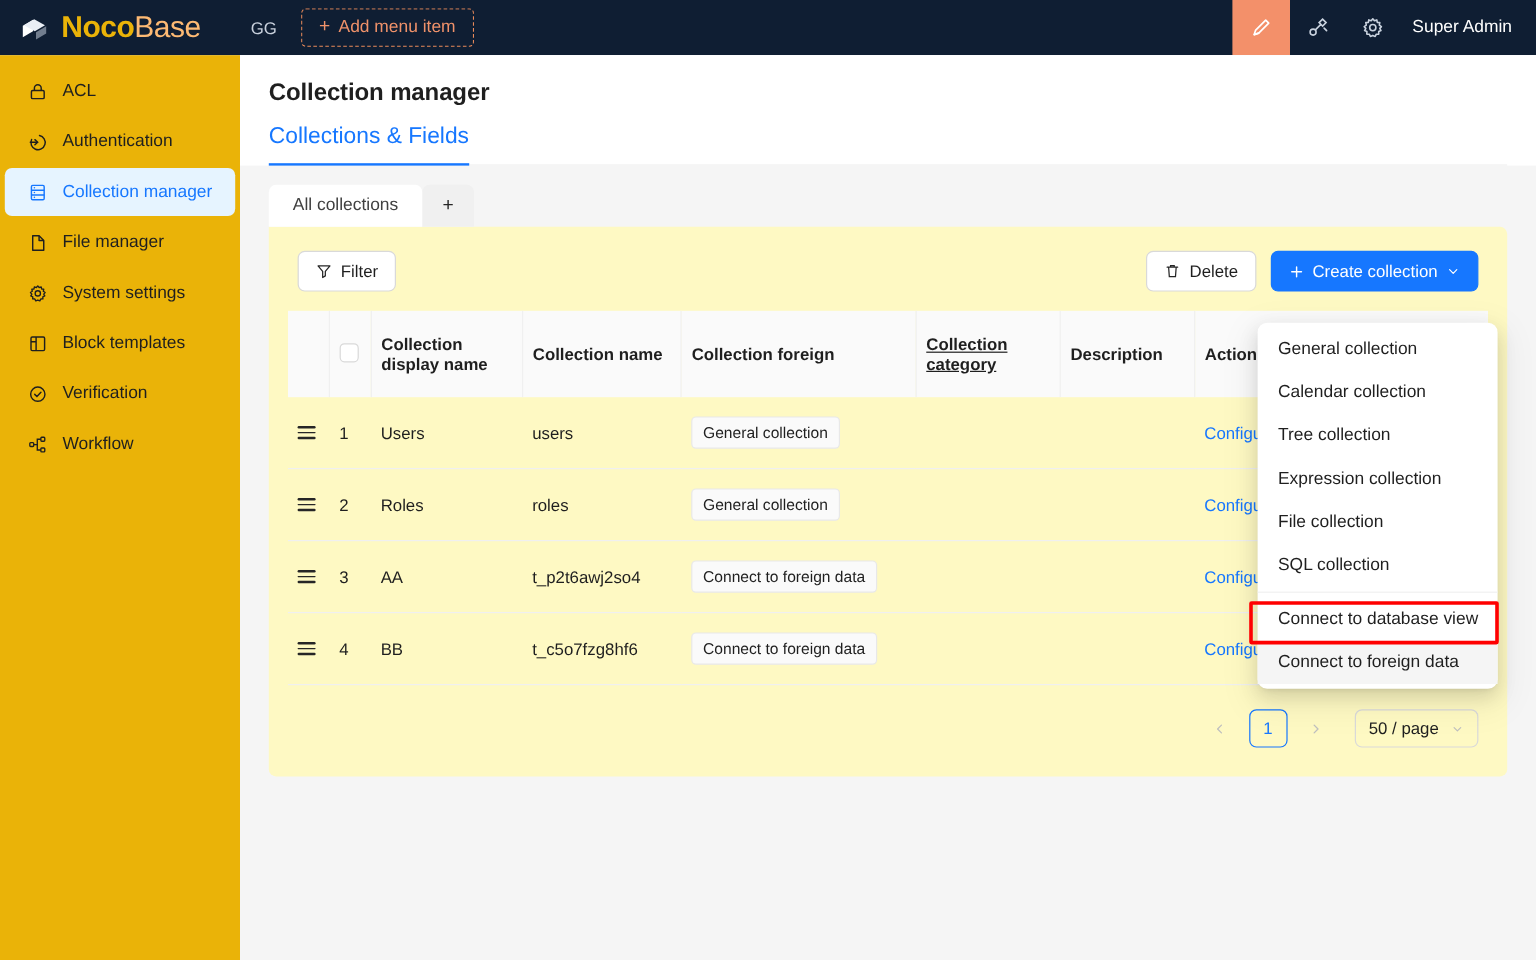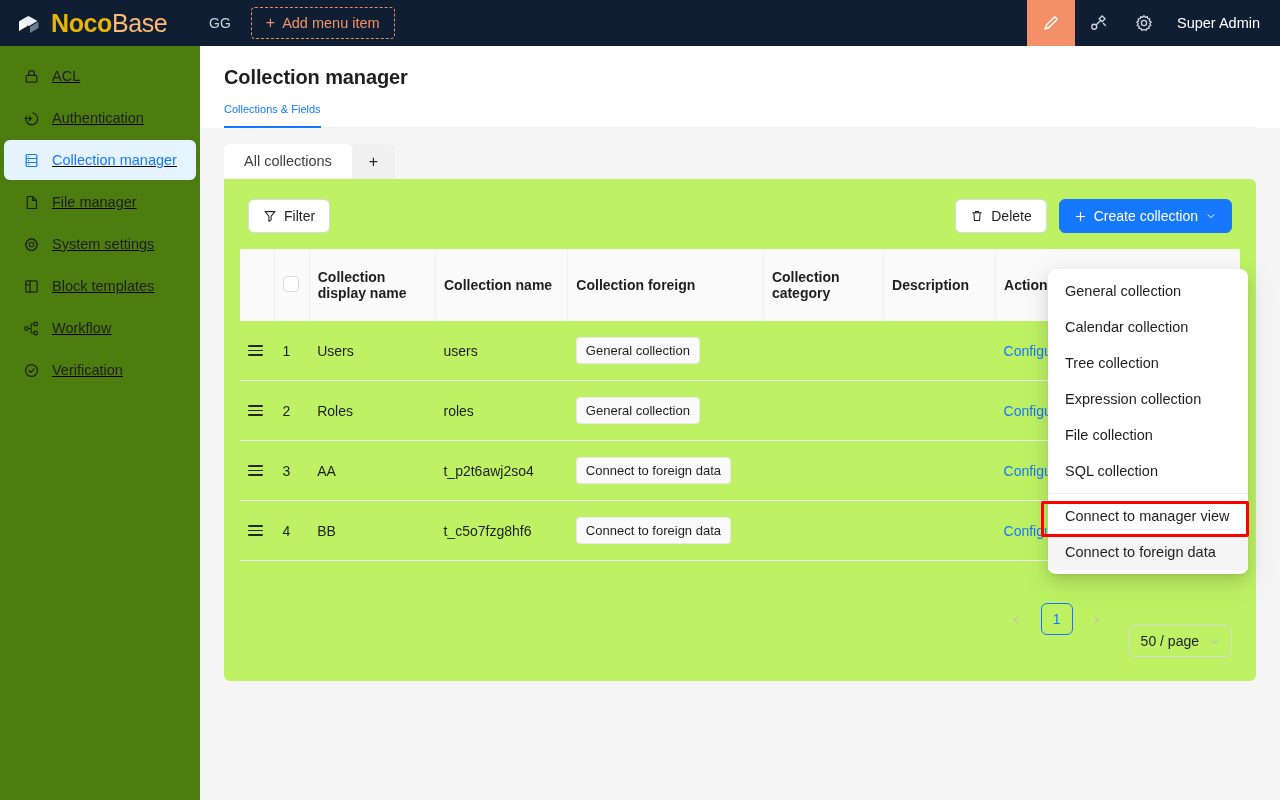--- a/index.html
+++ b/index.html
@@ -36,52 +36,52 @@
   .tb-icon {
     width: 46px; height: 46px; display: flex; align-items: center; justify-content: center;
     color: #c9d2de;
   }
   .tb-icon.hl { background: #f3906a; color: #ffffff; width: 48px; }
   .tb-user { color: #ffffff; font-size: 14.5px; padding: 0 20px 0 10px; }
 
   
   .sidebar {
     position: absolute; top: 46px; left: 0; width: 200px; height: 754px;
-    background: #4d7c0f; padding-top: 8px; text-decoration: underline;
+    background: #eab308; padding-top: 8px;
   }
   .side-item {
     display: flex; align-items: center; gap: 12px;
     height: 40px; margin: 2px 4px; padding-left: 18px; border-radius: 6px;
     color: #1f1f1f; font-size: 14.5px; cursor: pointer;
   }
   .side-item .si-icon { width: 18px; height: 18px; display: flex; align-items: center; justify-content: center; flex: none; color: #1f1f1f; }
   .side-item.active { background: #e6f4ff; color: #1677ff; }
   .side-item.active .si-icon { color: #1677ff; }
 
   
   .main { position: absolute; top: 46px; left: 200px; width: 1080px; height: 754px; background: #ffffff; }
   .page-head { padding: 20px 24px 0 24px; background: #ffffff; }
   .page-title { font-size: 20px; font-weight: bold; color: #1f1f1f; letter-spacing: -0.1px; }
   .page-tabs { display: flex; margin-top: 14px; border-bottom: 1px solid #f0f0f0; }
   .page-tab {
-    font-size: 11px; color: #1677ff; padding: 0 0 11px 0;
+    font-size: 19px; color: #1677ff; padding: 0 0 11px 0;
     border-bottom: 2px solid #1677ff; margin-bottom: -1px;
   }
   .body-area { background: #f5f5f5; height: 100%; padding: 0 24px; }
 
   .tabs-strip { display: flex; padding-top: 16px; }
   .ct-tab {
     font-size: 14.5px; padding: 9px 20px; border-radius: 6px 6px 0 0;
     color: #595959; background: #f0f0f0; cursor: pointer;
   }
   .ct-tab.active { background: #ffffff; color: #404040; }
   .ct-tab.plus { padding: 9px 17px; color: #262626; font-size: 16px; line-height: 17px; }
 
   .card {
-    background: #bef264; border-radius: 0 6px 6px 6px; padding: 16px;
+    background: #fef9c3; border-radius: 0 6px 6px 6px; padding: 16px;
     width: 1032px; min-height: 440px;
   }
   .card-toolbar { display: flex; align-items: center; padding: 4px 8px 16px 8px; }
   .btn {
     display: inline-flex; align-items: center; gap: 7px; font-size: 14px;
     border-radius: 6px; padding: 7px 14px; cursor: pointer; line-height: 18px;
   }
   .btn-default { border: 1px solid #d9d9d9; background: #ffffff; color: #1f1f1f; }
   .btn-primary { border: 1px solid #1677ff; background: #1677ff; color: #ffffff; }
   .toolbar-right { margin-left: auto; display: flex; align-items: center; gap: 12px; position: relative; }
@@ -97,21 +97,21 @@
   table.ctable tbody td {
     font-size: 14px; color: #1f1f1f; padding: 16px 8px;
     border-bottom: 1px solid #f0f0f0; vertical-align: middle;
   }
   table.ctable tbody tr:last-child td { border-bottom: 1px solid #f0f0f0; }
   .col-handle { width: 34px; }
   .col-idx { width: 34px; }
   .col-dname { width: 124px; }
   .col-cname { width: 130px; }
   .col-tmpl { width: 192px; }
-  .col-cat { width: 118px; }
+  .col-cat { width: 118px; text-decoration: underline; }
   .col-desc { width: 110px; }
   .col-action { width: 240px; }
   .drag-handle { display: flex; flex-direction: column; gap: 3px; width: 15px; cursor: grab; }
   .drag-handle i { display: block; height: 1.6px; background: #262626; border-radius: 1px; }
   .chk {
     width: 16px; height: 16px; border: 1px solid #d9d9d9; border-radius: 4px;
     background: #ffffff; display: inline-block; cursor: pointer;
   }
   .tag {
     display: inline-block; font-size: 13px; color: #1f1f1f; background: #fafafa;
@@ -124,21 +124,21 @@
   
   .pager { display: flex; align-items: center; justify-content: flex-end; gap: 8px; padding: 20px 8px 8px 8px; }
   .pg-arrow { width: 32px; height: 32px; display: flex; align-items: center; justify-content: center; color: #bfbfbf; font-size: 13px; cursor: pointer; }
   .pg-num {
     width: 32px; height: 32px; border: 1px solid #1677ff; border-radius: 6px;
     display: flex; align-items: center; justify-content: center; color: #1677ff; font-size: 14px; cursor: pointer;
   }
   .pg-size {
     height: 32px; border: 1px solid #d9d9d9; border-radius: 6px; display: flex;
     align-items: center; gap: 10px; padding: 0 11px; font-size: 14px; color: #1f1f1f;
-    margin-left: 8px; cursor: pointer; margin-top: 44px;
+    margin-left: 8px; cursor: pointer;
   }
   .pg-size .cv { color: #bfbfbf; font-size: 11px; }
 
   
   .dropdown {
     position: absolute; left: 1048px; top: 269px; width: 200px;
     background: #ffffff; border-radius: 8px; padding: 4px 0;
     box-shadow: 0 6px 16px rgba(0,0,0,0.12), 0 3px 6px -4px rgba(0,0,0,0.14), 0 9px 28px 8px rgba(0,0,0,0.05);
     z-index: 50;
   }
@@ -263,38 +263,38 @@
         <svg width="17" height="17" viewBox="0 0 24 24" fill="none" stroke="currentColor" stroke-width="1.7">
           <rect x="4" y="4" width="16" height="16" rx="1.5"></rect>
           <path d="M10 4v16M4 9.5h6"></path>
         </svg>
       </span>
       <span>Block templates</span>
     </div>
 
     <div class="side-item">
       <span class="si-icon">
+        <svg width="17" height="17" viewBox="0 0 24 24" fill="none" stroke="currentColor" stroke-width="1.7" stroke-linecap="round">
+          <circle cx="12" cy="12" r="8.4"></circle>
+            <path d="M8.4 12.2 11 14.7 15.7 9.6"></path>
+        </svg>
+      </span>
+      <span>Verification</span>
+    </div>
+
+    <div class="side-item">
+      <span class="si-icon">
         <svg width="17" height="17" viewBox="0 0 24 24" fill="none" stroke="currentColor" stroke-width="1.6">
           <rect x="2.6" y="9.6" width="4.6" height="4.6" rx="1"></rect>
           <rect x="15.6" y="3.4" width="4.6" height="4.6" rx="1"></rect>
           <rect x="15.6" y="16" width="4.6" height="4.6" rx="1"></rect>
           <path d="M7.2 12h4.2V5.7h4.2M11.4 12v6.3h4.2"></path>
         </svg>
       </span>
       <span>Workflow</span>
-    </div>
-
-    <div class="side-item">
-      <span class="si-icon">
-        <svg width="17" height="17" viewBox="0 0 24 24" fill="none" stroke="currentColor" stroke-width="1.7" stroke-linecap="round">
-          <circle cx="12" cy="12" r="8.4"></circle>
-            <path d="M8.4 12.2 11 14.7 15.7 9.6"></path>
-        </svg>
-      </span>
-      <span>Verification</span>
     </div>
   </div>
 
   <div class="main">
 
     <div class="page-head">
       <div class="page-title">Collection manager</div>
       <div class="page-tabs">
         <div class="page-tab">Collections &amp; Fields</div>
       </div>
@@ -502,19 +502,19 @@
   </div>
 
   <div class="dropdown">
     <div class="dd-item">General collection</div>
     <div class="dd-item">Calendar collection</div>
     <div class="dd-item">Tree collection</div>
     <div class="dd-item">Expression collection</div>
     <div class="dd-item">File collection</div>
     <div class="dd-item">SQL collection</div>
     <div class="dd-divider"></div>
-    <div class="dd-item">Connect to manager view</div>
+    <div class="dd-item">Connect to database view</div>
     <div class="dd-item hovered">Connect to foreign data</div>
   </div>
 
   <div class="hl-box"></div>
 
 </div>
 
 </body></html>

